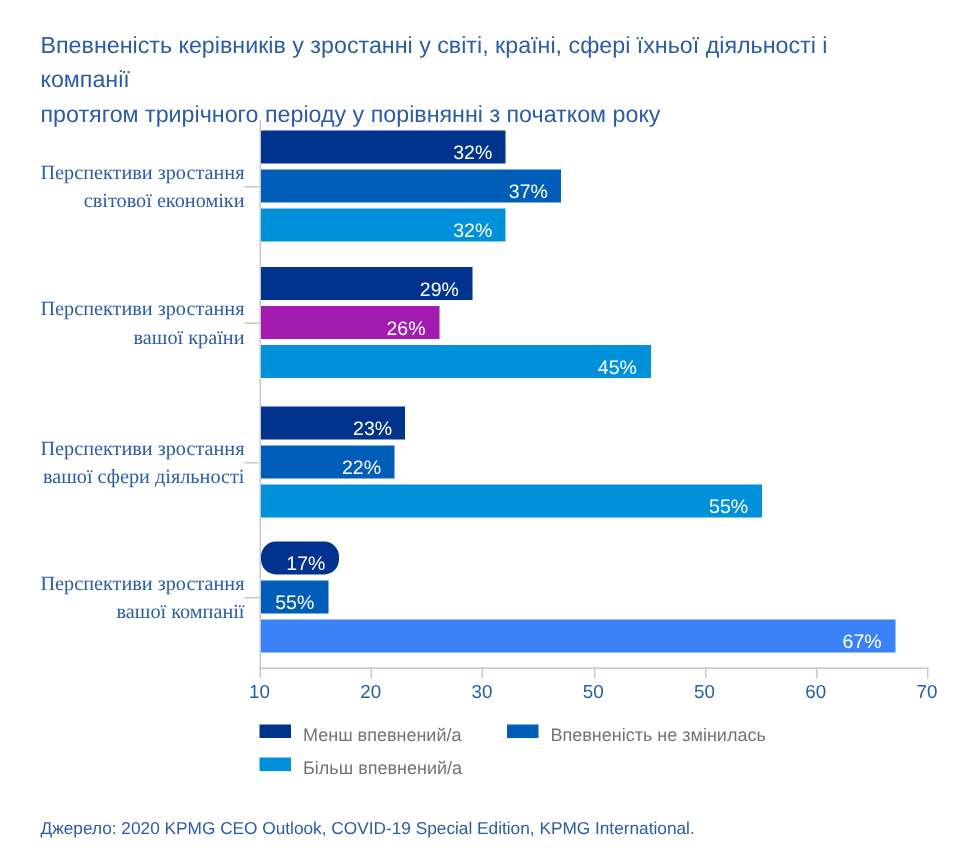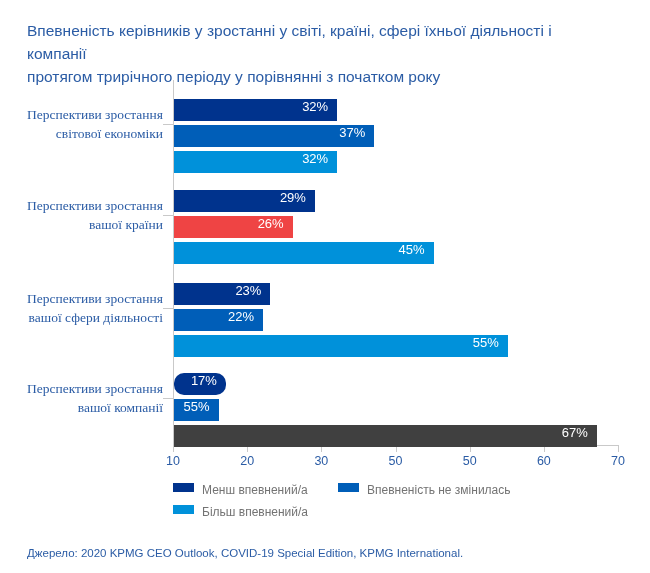--- a/index.html
+++ b/index.html
@@ -74,23 +74,22 @@
     left: 163px;
     width: 10px;
     height: 1px;
     background: #c9c9c9;
   }
   .bar {
     position: absolute;
     left: 174px;
     height: 22px;
     display: flex;
-    align-items: flex-start;
+    align-items: flex-end;
     justify-content: flex-end;
-    margin-top: 12px;
   }
   .bar-label {
     color: #ffffff;
     font-size: 13px;
     padding-right: 9px;
     white-space: nowrap;
   }
   .legend {
     position: absolute;
     left: 173px;
@@ -157,21 +156,21 @@
         </div>
         <div class="bar" style="top: 139px; width: 163.167px; background: rgb(0, 145, 218);">
           <span class="bar-label">32%</span>
         </div>
         <div class="cat-label" style="top: 195px;">Перспективи зростання
 вашої країни</div>
         <div class="cat-tick" style="top: 215px;"></div>
         <div class="bar" style="top: 178px; width: 140.917px; background: rgb(0, 51, 141);">
           <span class="bar-label">29%</span>
         </div>
-        <div class="bar" style="top: 204px; width: 118.667px; background: #ef4444;">
+        <div class="bar" style="top: 204px; width: 118.667px; background: #a21caf;">
           <span class="bar-label">26%</span>
         </div>
         <div class="bar" style="top: 230px; width: 259.583px; background: rgb(0, 145, 218);">
           <span class="bar-label">45%</span>
         </div>
         <div class="cat-label" style="top: 288px;">Перспективи зростання
 вашої сфери діяльності</div>
         <div class="cat-tick" style="top: 308px;"></div>
         <div class="bar" style="top: 271px; width: 96.4167px; background: rgb(0, 51, 141);">
           <span class="bar-label">23%</span>
@@ -184,21 +183,21 @@
         </div>
         <div class="cat-label" style="top: 378px;">Перспективи зростання
 вашої компанії</div>
         <div class="cat-tick" style="top: 398px;"></div>
         <div class="bar" style="top: 361px; width: 51.9167px; background: rgb(0, 51, 141); border-radius: 10px;">
           <span class="bar-label">17%</span>
         </div>
         <div class="bar" style="top: 387px; width: 44.5px; background: rgb(0, 94, 184);">
           <span class="bar-label">55%</span>
         </div>
-        <div class="bar" style="top: 413px; width: 422.75px; background: #404040;">
+        <div class="bar" style="top: 413px; width: 422.75px; background: #3b82f6;">
           <span class="bar-label">67%</span>
         </div>
       </div>
   </div>
 
   <div class="legend" id="legend">
       <div class="legend-item">
         <span class="legend-swatch" style="background: rgb(0, 51, 141);"></span>
         <span>Менш впевнений/а</span>
       </div>

